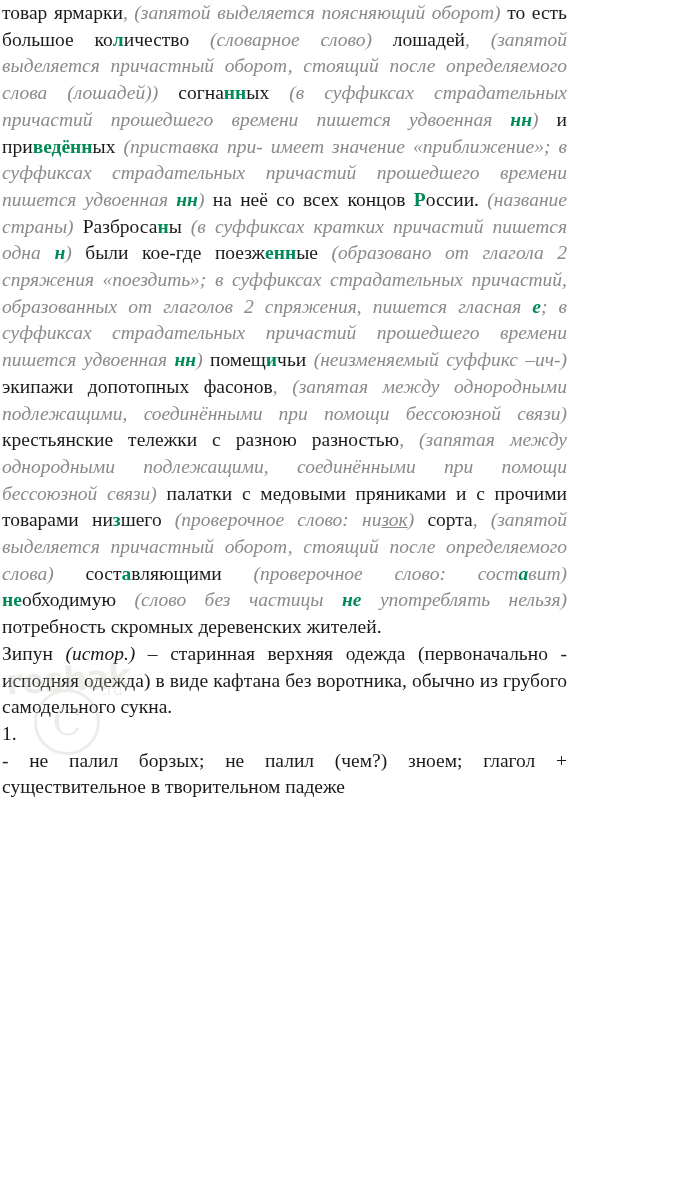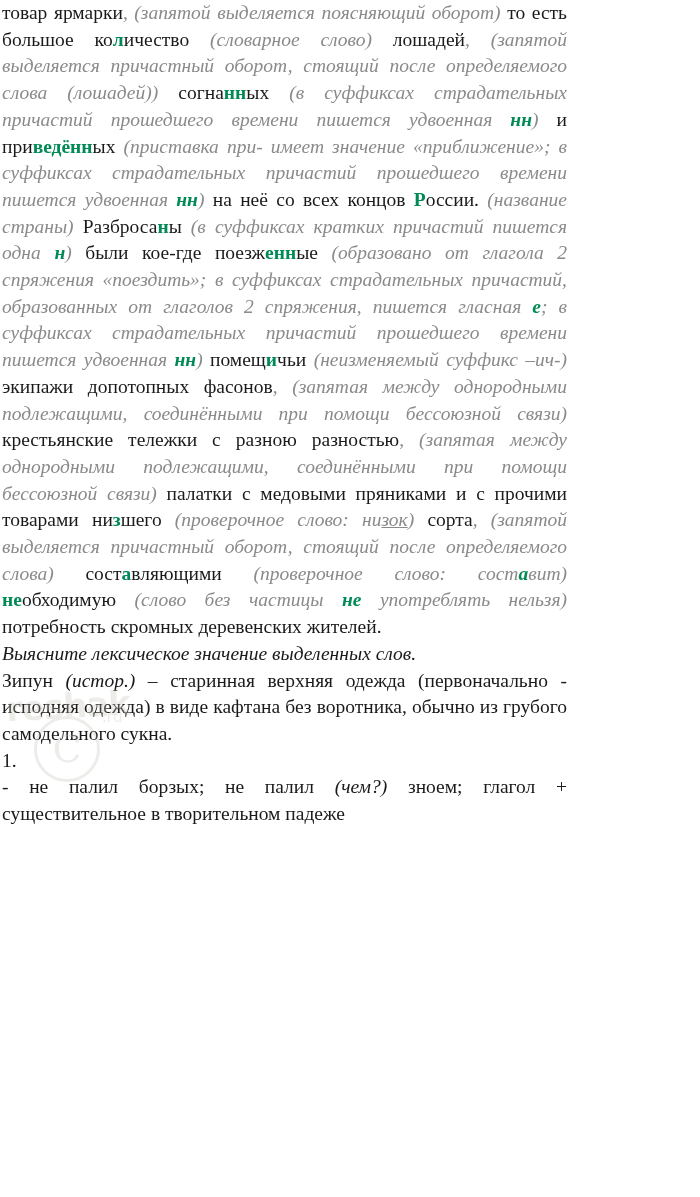--- a/index.html
+++ b/index.html
@@ -98,31 +98,30 @@
     color: #c8c2b8;
   }
 </style>
 </head>
 <body>
 
 <div class="page">
 
   <p class="para"><span>товар ярмарки</span><span class="em">, (запятой выделяется поясняющий оборот)</span><span> то есть большое ко</span><span class="green">л</span><span>ичество </span><span class="em">(словарное слово)</span><span> лошадей</span><span class="em">, (запятой выделяется причастный оборот, стоящий после определяемого слова (лошадей))</span><span> согна</span><span class="green">нн</span><span>ых </span><span class="em">(в суффиксах страдательных причастий прошедшего времени пишется удвоенная </span><span class="green-i">нн</span><span class="em">)</span><span> и при</span><span class="green">ведённ</span><span>ых </span><span class="em">(приставка при- имеет значение «приближение»; в суффиксах страдательных причастий прошедшего времени пишется удвоенная </span><span class="green-i">нн</span><span class="em">)</span><span> на неё со всех концов </span><span class="green">Р</span><span>оссии. </span><span class="em">(название страны)</span><span> Разброса</span><span class="green">н</span><span>ы </span><span class="em">(в суффиксах кратких причастий пишется одна </span><span class="green-i">н</span><span class="em">)</span><span> были кое-где поезж</span><span class="green">енн</span><span>ые </span><span class="em">(образовано от глагола 2 спряжения «поездить»; в суффиксах страдательных причастий, образованных от глаголов 2 спряжения, пишется гласная </span><span class="green-i">е</span><span class="em">; в суффиксах страдательных причастий прошедшего времени пишется удвоенная </span><span class="green-i">нн</span><span class="em">)</span><span> помещ</span><span class="green">и</span><span>чьи </span><span class="em">(неизменяемый суффикс –ич-)</span><span> экипажи допотопных фасонов</span><span class="em">, (запятая между однородными подлежащими, соединёнными при помощи бессоюзной связи)</span><span> крестьянские тележки с разною разностью</span><span class="em">, (запятая между однородными подлежащими, соединёнными при помощи бессоюзной связи)</span><span> палатки с медовыми пряниками и с прочими товарами ни</span><span class="green">з</span><span>шего </span><span class="em">(проверочное слово: ни</span><span class="em" style="text-decoration: underline;">зок</span><span class="em">)</span><span> сорта</span><span class="em">, (запятой выделяется причастный оборот, стоящий после определяемого слова)</span><span> сост</span><span class="green">а</span><span>вляющими </span><span class="em">(проверочное слово: сост</span><span class="green-i">а</span><span class="em">вит)</span><span> </span><span class="green">не</span><span>обходимую </span><span class="em">(слово без частицы </span><span class="green-i">не</span><span class="em"> употреблять нельзя)</span><span> потребность скромных деревенских жителей.</span></p>
 
-  <p class="para block-gap-l" style="font-style:italic;">Выясните лексическое значение выделенных слов.</p>
 
   <p class="para block-gap-m"><span>Зипун</span><span>&nbsp;</span><span style="font-style:italic;">(истор.)</span><span> – старинная верхняя одежда (первоначально - исподняя одежда) в виде кафтана без воротника, обычно из грубого самодельного сукна.</span></p>
 
 
 
 
   <p class="para block-gap-l">1.</p>
 
 
-  <p class="para block-gap-m"><span>- не палил борзых; не палил </span><span style="font-style:italic;">(чем?)</span><span> зноем; глагол + существительное в творительном падеже</span></p>
+  <p class="para block-gap-m"><span>- не палил борзых; не палил </span><span style="">(чем?)</span><span> зноем; глагол + существительное в творительном падеже</span></p>
 
   <div class="watermark">
     <div class="wm-text">reshak</div>
     <div class="wm-sub">.ru</div>
     <div class="wm-circle"></div>
     <div class="wm-c">C</div>
   </div>
 
 </div>
 

